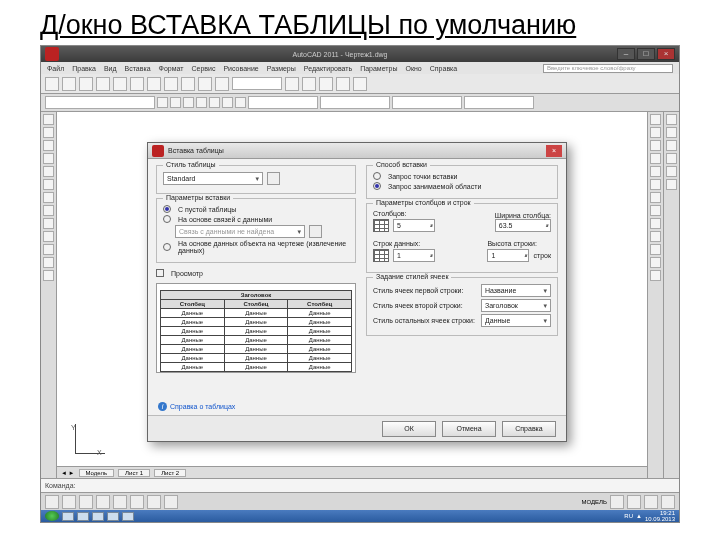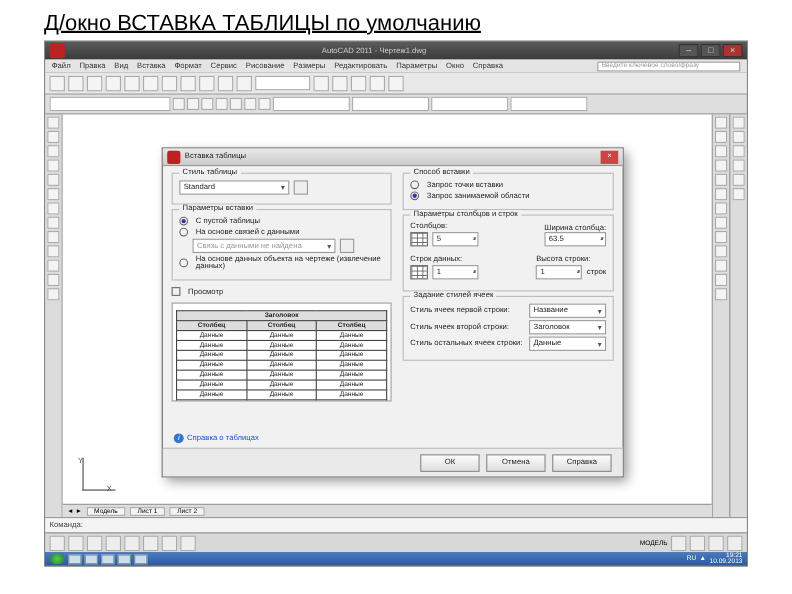--- a/index.html
+++ b/index.html
@@ -1,17 +1,17 @@
 <!DOCTYPE html>
 <html><head>
 <meta charset="utf-8">
 <style>
 * { box-sizing: border-box; margin: 0; padding: 0; }
 body { font-family: Arial, sans-serif; background: #fff; width: 720px; height: 540px; overflow: hidden; }
-.slide-title { font-size: 20px; padding: 10px 40px 4px; text-decoration: underline; }
+.slide-title { font-size: 27px; padding: 10px 40px 4px; text-decoration: underline; }
 .app { margin: 0 40px; width: 640px; height: 478px; background: #6b6b6b; position: relative; border: 1px solid #888; font-size: 7px; }
 .titlebar { height: 16px; background: linear-gradient(#5b5b5b,#3b3b3b); display: flex; align-items: center; padding: 0 4px; color: #ddd; }
 .app-icon { width: 14px; height: 14px; background: #b22; border-radius: 2px; margin-right: 4px; }
 .titlebar-mid { flex: 1; text-align: center; font-size: 7px; color: #ccc; }
 .win-btns { display: flex; gap: 2px; }
 .win-btn { width: 18px; height: 12px; background: #555; border: 1px solid #333; text-align: center; line-height: 10px; font-size: 8px; color: #ddd; }
 .win-btn.close { background: #a33; }
 .menubar { height: 12px; background: #e4e4e4; display: flex; gap: 8px; padding: 0 6px; align-items: center; font-size: 7px; color: #333; }
 .searchbox { margin-left: auto; width: 130px; height: 9px; background: #fff; border: 1px solid #999; font-size: 6px; color: #999; padding: 0 3px; }
 .toolbar { height: 20px; background: #e8e8e8; border-bottom: 1px solid #999; display: flex; align-items: center; padding: 0 4px; gap: 3px; }

